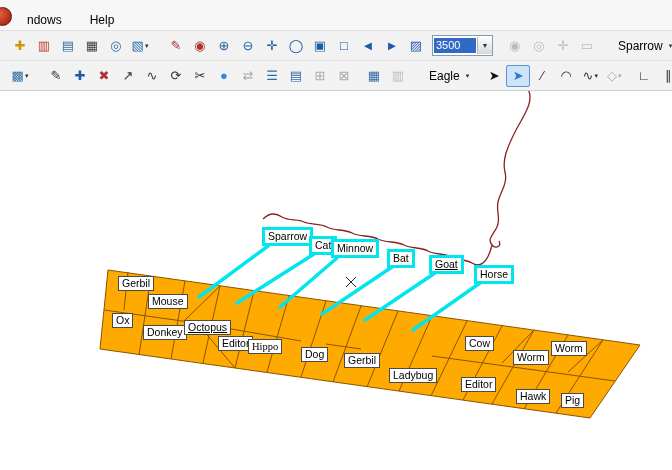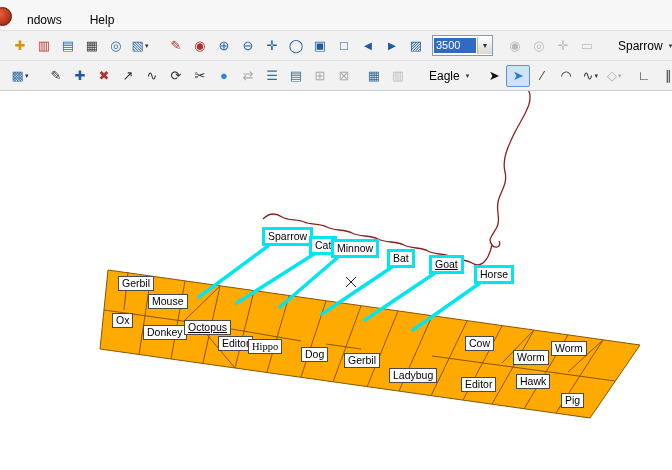--- a/index.html
+++ b/index.html
@@ -253,21 +253,21 @@
       <div class="plabel" style="left: 184px; top: 230px; text-decoration: underline;">Octopus</div>
       <div class="plabel" style="left: 218px; top: 246px;">Editor</div>
       <div class="plabel" style="left: 248px; top: 249px; font-family: Liberation Serif, serif;">Hippo</div>
       <div class="plabel" style="left: 301px; top: 257px;">Dog</div>
       <div class="plabel" style="left: 344px; top: 263px;">Gerbil</div>
       <div class="plabel" style="left: 389px; top: 278px;">Ladybug</div>
       <div class="plabel" style="left: 465px; top: 246px;">Cow</div>
       <div class="plabel" style="left: 461px; top: 287px;">Editor</div>
       <div class="plabel" style="left: 513px; top: 260px;">Worm</div>
       <div class="plabel" style="left: 551px; top: 251px;">Worm</div>
-      <div class="plabel" style="left: 516px; top: 284px;">Hawk</div>
+      <div class="plabel" style="left: 516px; top: 299px;">Hawk</div>
       <div class="plabel" style="left: 561px; top: 303px;">Pig</div>
       <div class="callout" style="left: 262px; top: 137px;">Sparrow</div>
       <div class="callout" style="left: 309px; top: 146px;">Cat</div>
       <div class="callout" style="left: 331px; top: 149px;">Minnow</div>
       <div class="callout" style="left: 387px; top: 159px;">Bat</div>
       <div class="callout" style="left: 429px; top: 165px; text-decoration: underline;">Goat</div>
       <div class="callout" style="left: 474px; top: 175px;">Horse</div>
     </div>
 </div>
 

